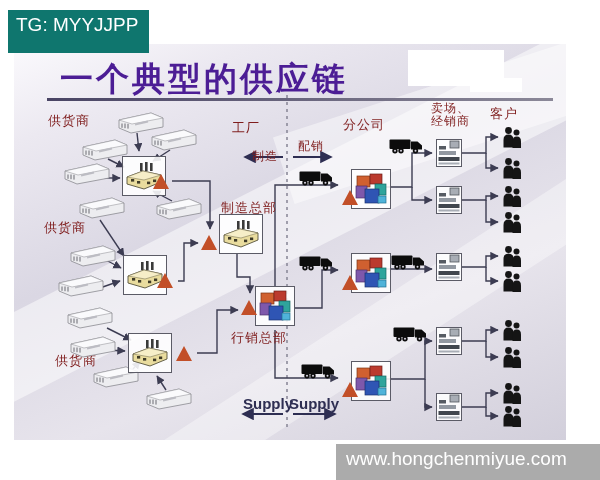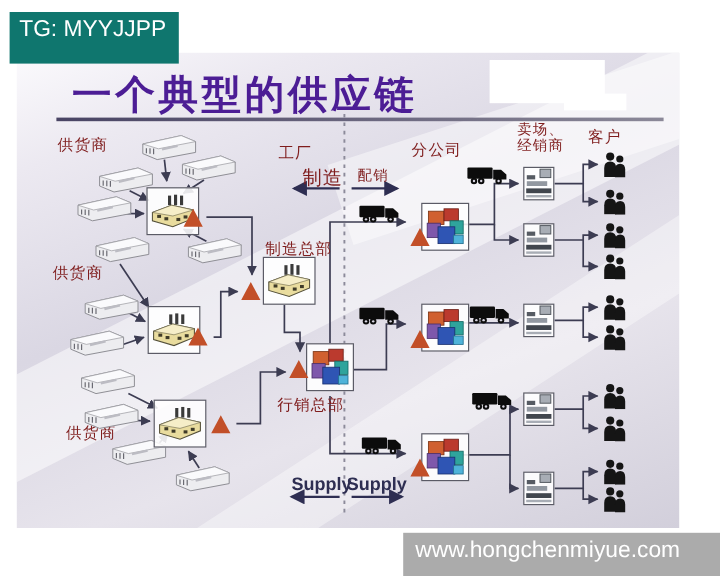--- a/index.html
+++ b/index.html
@@ -112,21 +112,21 @@
       <path d="M293,157 H331"></path>
       <path d="M283,414 H243"></path>
       <path d="M293,414 H335"></path>
     </g>
   </svg>
 
   <div class="rlabel" style="left:48px;top:112px;">供货商</div>
   <div class="rlabel" style="left:44px;top:219px;">供货商</div>
   <div class="rlabel" style="left:55px;top:352px;">供货商</div>
   <div class="rlabel" style="left:232px;top:119px;">工厂</div>
-  <div class="rlabel" style="left:252px;top:138px;font-size:16px;">制造</div>
+  <div class="rlabel" style="left:252px;top:148px;font-size:12px;">制造</div>
   <div class="rlabel" style="left:298px;top:138px;font-size:12px;">配销</div>
   <div class="rlabel" style="left:343px;top:116px;">分公司</div>
   <div class="rlabel" style="left:431px;top:100px;font-size:12px;">卖场、</div>
   <div class="rlabel" style="left:431px;top:113px;font-size:12px;">经销商</div>
   <div class="rlabel" style="left:490px;top:105px;">客户</div>
   <div class="rlabel" style="left:221px;top:199px;">制造总部</div>
   <div class="rlabel" style="left:231px;top:329px;text-align:center;">行销总部</div>
   <div class="nlabel" style="left:243px;top:395px;">Supply</div>
   <div class="nlabel" style="left:289px;top:395px;">Supply</div>
 

